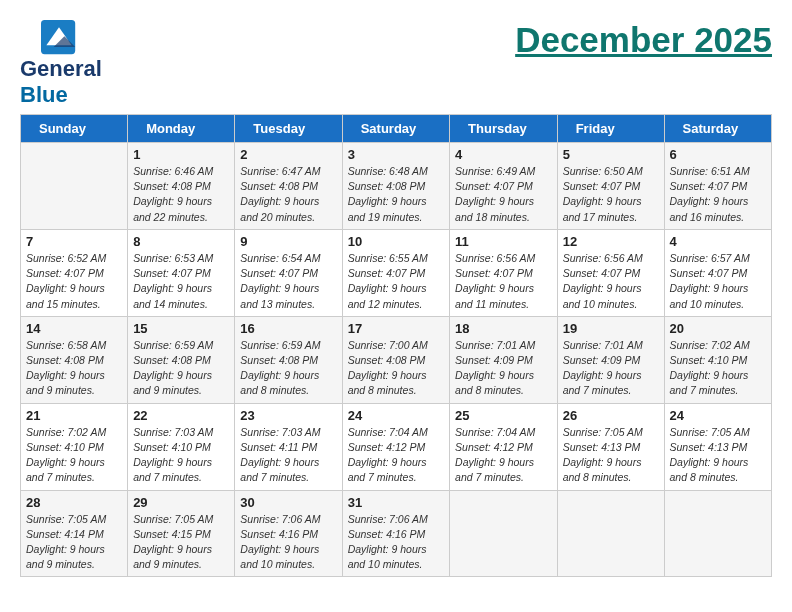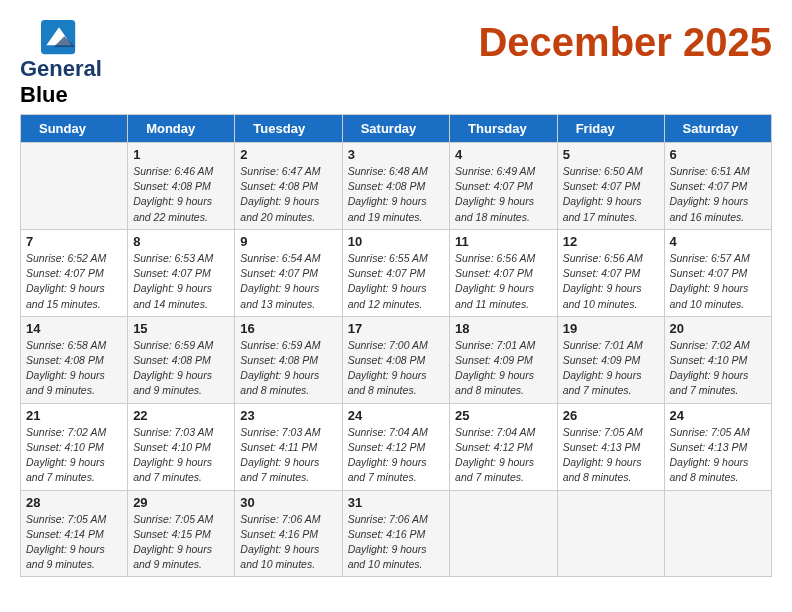--- a/index.html
+++ b/index.html
@@ -18,33 +18,34 @@
     }
     .logo {
       display: flex;
       align-items: center;
       font-size: 22px;
       font-weight: bold;
       color: #1a3a6b;
       flex-direction: column;
     }
     .logo .general { color: #1a3a6b; }
-    .logo .blue { color: #000000; }
+    .logo .blue { color: #0369a1; }
     .logo-icon {
       width: 36px;
       height: 36px;
       margin-right: 4px;
     }
     .title-block {
       text-align: right;
     }
     .month-title {
-      font-size: 40px;
-      font-weight: bold;
-      color: #c2410c;
+      font-size: 35px;
+      font-weight: bold;
+      color: #0f766e;
+      text-decoration: underline;
     }
     .location {
       font-size: 14px;
       color: #444;
     }
     .calendar {
       width: 100%;
       border-collapse: collapse;
       font-size: 11px;
     }

